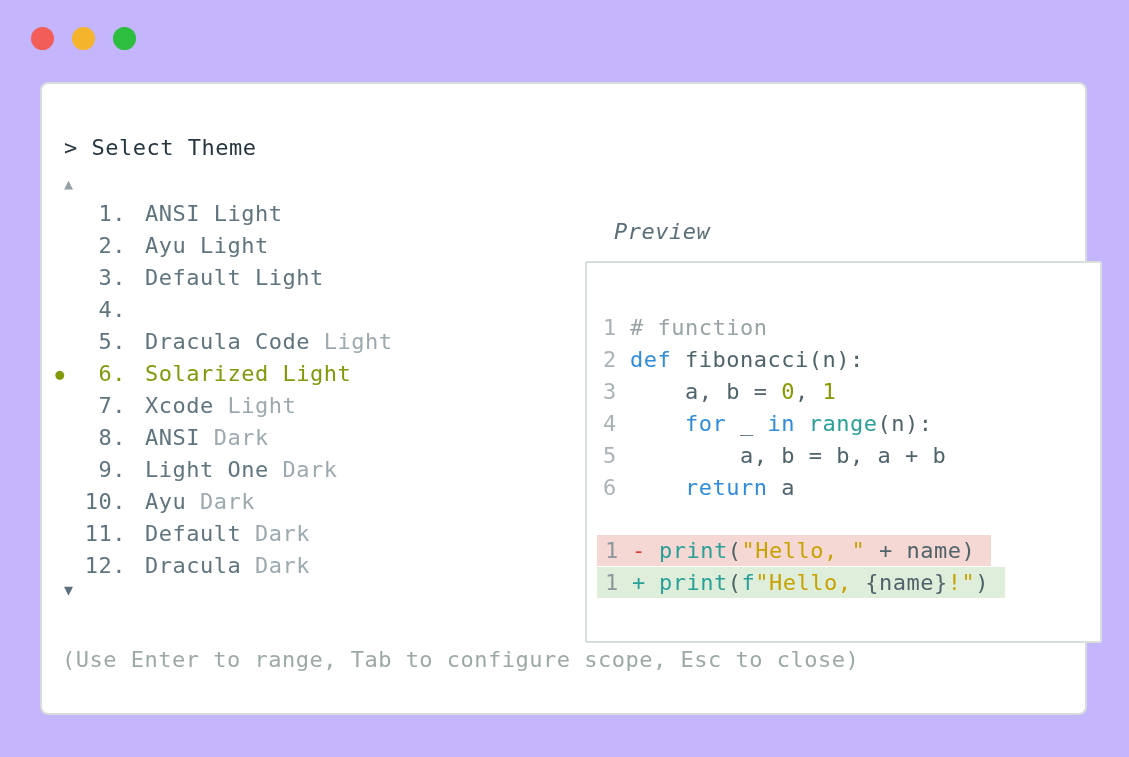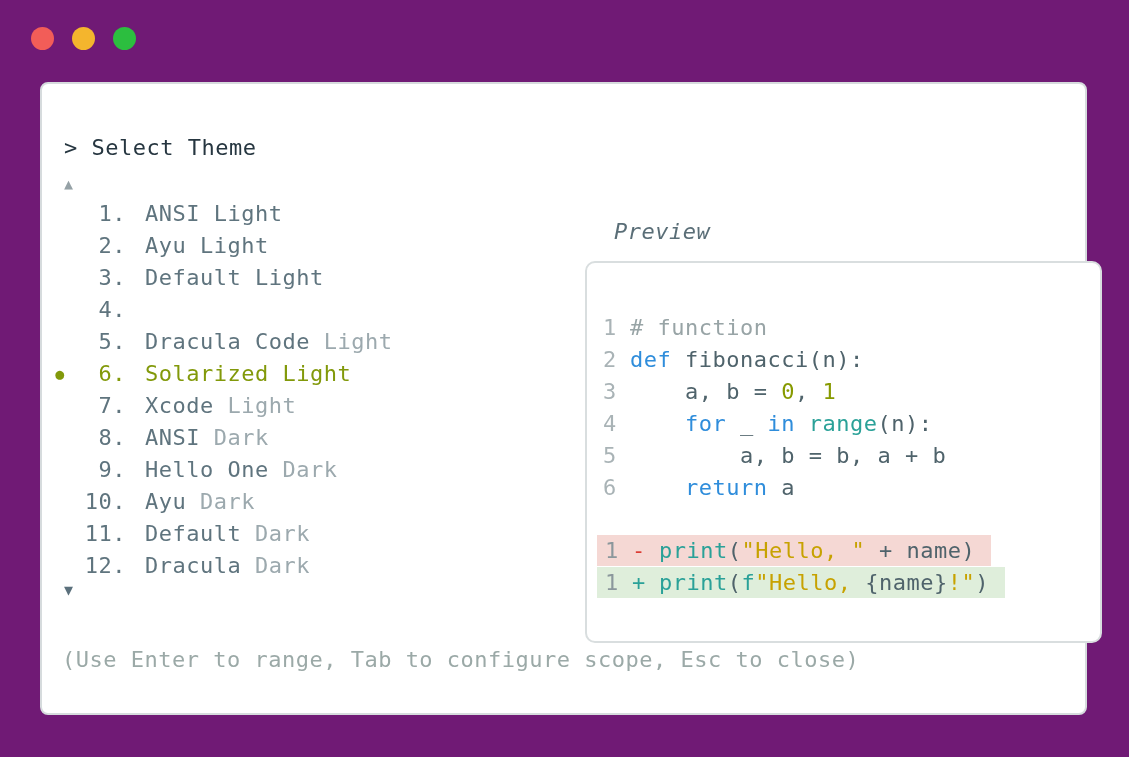--- a/index.html
+++ b/index.html
@@ -1,18 +1,18 @@
 <!DOCTYPE html>
 <html style="--traffic-red: #f25d58; --traffic-yellow: #f4b52d; --traffic-green: #2cbe3f; --panel-border: #d6dbdd; --prompt-text: #263640; --item-text: #5f747e; --item-dim: #9ca9ae; --selected: #82990a; --scroll-up: #95a1a6; --scroll-down: #5b707c; --help-text: #9ba9a7; --preview-label: #5a6e77; --preview-border: #d9dedf; --line-number: #a9b3b6; --diff-line-number: #8b979c; --code: #4f636b; --comment: #98a4a6; --keyword: #2f8ddb; --function: #2aa198; --number: #879a00; --string: #c7a200; --removed-sign: #dc3b33; --added-sign: #2aa198; --removed-bg: #f5d8d4; --added-bg: #dfeedb;"><head>
 <meta charset="utf-8">
 <style>
   * { margin:0; padding:0; box-sizing:border-box; }
   html,body { background:#ffffff; }
   .stage {
-    position:relative; width:1129px; height:757px; background:#701a75;
+    position:relative; width:1129px; height:757px; background:#c4b5fd;
     font-family:"DejaVu Sans Mono", monospace;
     font-size:22px; letter-spacing:0.5px; color:var(--item-text);
     overflow:hidden;
   }
   
   .lights { position:absolute; left:31px; top:27px; display:flex; gap:18px; }
   .light { width:23px; height:23px; border-radius:50%; }
   .light.red   { background:var(--traffic-red); }
   .light.yellow{ background:var(--traffic-yellow); }
   .light.green { background:var(--traffic-green); }
@@ -50,21 +50,21 @@
   }
 
   
   .preview-label {
     position:absolute; left:572px; top:132px; height:32px; line-height:32px;
     color:var(--preview-label);
     font-style:italic;
   }
   .preview-box {
     position:absolute; left:543px; top:177px; width:517px; height:382px;
-    border:2px solid var(--preview-border); border-radius:10px; background:#ffffff;
+    border:2px solid var(--preview-border); border-radius:2px; background:#ffffff;
   }
   .code { position:absolute; left:16px; top:49px; white-space:pre; }
   .code-line { height:32px; line-height:32px; }
   .ln { display:inline-block; width:27px; color:var(--line-number); }
   .diff { position:absolute; left:10px; top:272px; white-space:pre; }
   .diff-row {
     display:inline-block; height:31px; line-height:31px;
     padding:0 16px 0 8px; margin-bottom:1px;
   }
   .diff-row.removed { background:var(--removed-bg); }
@@ -100,21 +100,21 @@
 
     <div class="theme-list">
         <div class="trow"><span class="bullet"></span><span class="inum">1.</span><span class="iname">ANSI Light</span></div>
         <div class="trow"><span class="bullet"></span><span class="inum">2.</span><span class="iname">Ayu Light</span></div>
         <div class="trow"><span class="bullet"></span><span class="inum">3.</span><span class="iname">Default Light</span></div>
         <div class="trow"><span class="bullet"></span><span class="inum">4.</span></div>
         <div class="trow"><span class="bullet"></span><span class="inum">5.</span><span class="iname">Dracula Code</span><span class="ivariant"> Light</span></div>
         <div class="trow selected"><span class="bullet">●</span><span class="inum">6.</span><span class="iname">Solarized Light</span></div>
         <div class="trow"><span class="bullet"></span><span class="inum">7.</span><span class="iname">Xcode</span><span class="ivariant"> Light</span></div>
         <div class="trow"><span class="bullet"></span><span class="inum">8.</span><span class="iname">ANSI</span><span class="ivariant"> Dark</span></div>
-        <div class="trow"><span class="bullet"></span><span class="inum">9.</span><span class="iname">Hello One</span><span class="ivariant"> Dark</span></div>
+        <div class="trow"><span class="bullet"></span><span class="inum">9.</span><span class="iname">Light One</span><span class="ivariant"> Dark</span></div>
         <div class="trow"><span class="bullet"></span><span class="inum">10.</span><span class="iname">Ayu</span><span class="ivariant"> Dark</span></div>
         <div class="trow"><span class="bullet"></span><span class="inum">11.</span><span class="iname">Default</span><span class="ivariant"> Dark</span></div>
         <div class="trow"><span class="bullet"></span><span class="inum">12.</span><span class="iname">Dracula</span><span class="ivariant"> Dark</span></div>
       </div>
 
     <div class="scroll-btn scroll-down">▼</div>
 
     <div class="help">(Use Enter to range, Tab to configure scope, Esc to close)</div>
 
     <div class="preview-label">Preview</div>

